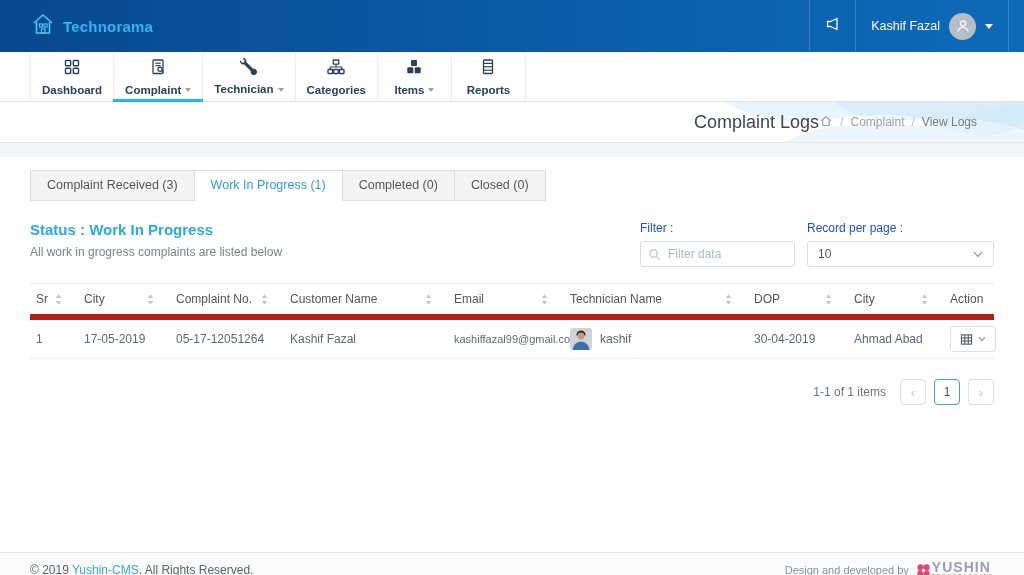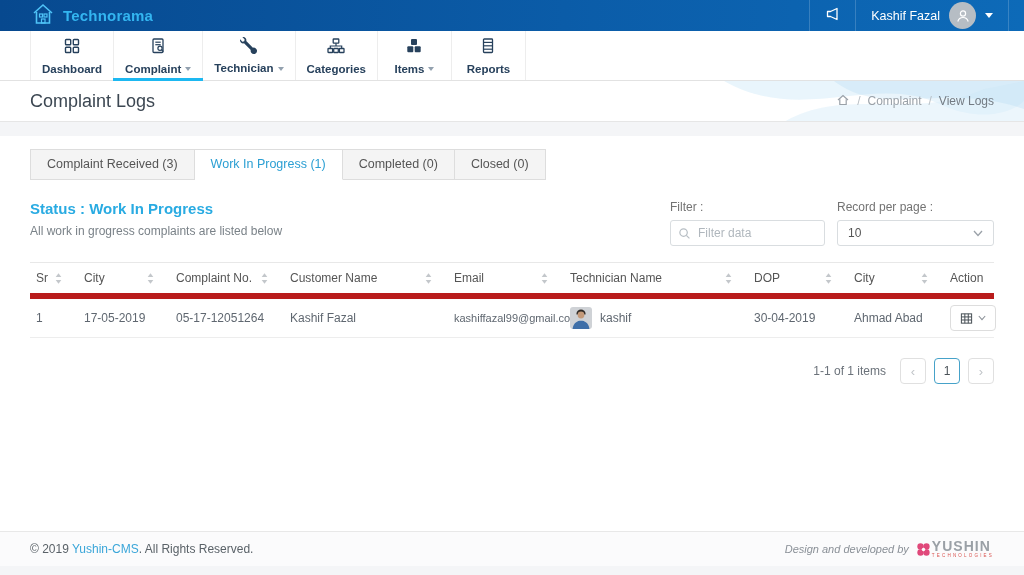--- a/index.html
+++ b/index.html
@@ -1,20 +1,20 @@
 <!DOCTYPE html>
 <html><head>
 <meta charset="utf-8">
 <style>
   * { box-sizing: border-box; margin: 0; padding: 0; }
   html,body { width:1024px; height:575px; overflow:hidden; }
   body { font-family:"Liberation Sans", sans-serif; background:#f4f5f7; }
 
   
-  .topbar { height:31px; background:linear-gradient(90deg,#07498f 0%, #0b5ca8 55%, #0d6ab8 100%);
+  .topbar { height:52px; background:linear-gradient(90deg,#07498f 0%, #0b5ca8 55%, #0d6ab8 100%);
             display:flex; align-items:center; justify-content:space-between; }
   .brand { display:flex; align-items:center; gap:7px; padding-left:30px; }
   .brand-text { color:#33b5f0; font-size:15px; font-weight:bold; letter-spacing:.2px; }
   .top-right { display:flex; align-items:stretch; height:100%; }
   .announce-box { width:46px; display:flex; align-items:center; justify-content:center;
                   border-left:1px solid rgba(255,255,255,.18); cursor:pointer; }
   .user-box { display:flex; align-items:center; gap:9px; padding:0 15px;
               border-left:1px solid rgba(255,255,255,.18); border-right:1px solid rgba(255,255,255,.18);
               margin-right:15px; cursor:pointer; }
   .user-name { font-size:12.5px; color:#ffffff; }
@@ -31,21 +31,21 @@
               background:#fff; }
   .nav-item:first-child { border-left:1px solid #ededed; }
   .nav-label { font-size:11.5px; font-weight:bold; color:#27415c; display:flex; align-items:center; gap:4px; }
   .nav-caret { width:0; height:0; border-left:3.5px solid transparent; border-right:3.5px solid transparent;
                border-top:4px solid #93a1af; margin-top:1px; }
   .nav-item.active::after { content:""; position:absolute; left:-1px; right:-1px; bottom:-1px; height:3px;
                background:#1db8f1; }
 
   
   .titlebar { height:41px; background:#fff; border-bottom:1px solid #e6e6e6; display:flex;
-              align-items:center; justify-content:space-between; padding:0 30px; position:relative; overflow:hidden; }
+              align-items:center; justify-content:flex-end; padding:0 47px; position:relative; overflow:hidden; }
   .page-title { font-size:18px; color:#3c4752; position:relative; z-index:2; }
   .breadcrumb { display:flex; align-items:center; gap:7px; font-size:12px; color:#9aa1a8;
                 position:relative; z-index:2; }
   .breadcrumb .sep { color:#b9bfc5; }
   .crumb { color:#9aa1a8; cursor:pointer; }
   .crumb-current { color:#737b83; }
   .waves { position:absolute; right:0; top:0; height:41px; width:340px; z-index:1; }
 
   .gap-strip { height:14px; }
 
@@ -54,28 +54,28 @@
   .tabs { padding-top:13px; display:flex; }
   .tab { height:31px; line-height:29px; padding:0 16px; font-size:12.5px; color:#555;
          background:#f4f4f4; border:1px solid #dddddd; border-left:none; cursor:pointer; white-space:nowrap; }
   .tab:first-child { border-left:1px solid #dddddd; }
   .tab.active { background:#fff; color:#2b9fd3; border-bottom-color:#fff; }
 
   .section-head { display:flex; justify-content:space-between; align-items:flex-start; margin-top:20px; }
   .status-heading { font-size:15px; font-weight:bold; color:#29abe2; }
   .status-subtitle { font-size:12px; color:#7a8288; margin-top:7px; }
   .filter-area { display:flex; gap:12px; }
-  .field-label { font-size:12px; color:#737373; display:block; margin-bottom:6px; }
+  .field-label { font-size:12px; color:#1d4ed8; display:block; margin-bottom:6px; }
   .filter-wrap { position:relative; }
   .filter-input { width:155px; height:26px; border:1px solid #d9dde0; border-radius:3px;
                   padding:0 8px 0 27px; font-size:12px; color:#555; outline:none;
                   font-family:"Liberation Sans",sans-serif; }
   .filter-input::placeholder { color:#b0b7bd; }
   .search-ic { position:absolute; left:8px; top:6px; }
-  .select-box { width:157px; height:26px; border:1px solid #d9dde0; border-radius:3px; background:#fff;
+  .select-box { width:187px; height:26px; border:1px solid #d9dde0; border-radius:3px; background:#fff;
                 display:flex; align-items:center; justify-content:space-between; padding:0 10px;
                 font-size:12px; color:#555; cursor:pointer; }
 
   
   table { width:100%; border-collapse:collapse; margin-top:16px; table-layout:fixed; }
   th { font-size:12px; color:#555; font-weight:normal; text-align:left; padding:8px 4px 8px 6px;
        border-top:1px solid #e8e8e8; border-bottom:6px solid #b91c1c; }
   .th-inner { display:flex; align-items:center; justify-content:space-between; padding-right:12px; }
   td { font-size:12px; color:#5f6770; padding:6px 4px 6px 6px; border-bottom:1px solid #ededed;
        white-space:nowrap; }
@@ -93,21 +93,21 @@
   .pg-btn { width:26px; height:26px; border:1px solid #e0e0e0; border-radius:4px; background:#fff;
             color:#c0c4c8; font-size:13px; display:flex; align-items:center; justify-content:center; cursor:pointer; }
   .pg-btn.current { border-color:#46a2c9; color:#4a5258; font-size:12px; }
 
   
   .footer { height:35px; background:#fbfbfc; border-top:1px solid #e8e8e8; display:flex;
             align-items:center; justify-content:space-between; padding:0 30px; }
   .copyright { font-size:12px; color:#5a6268; }
   .copyright .link { color:#3aa6d9; cursor:pointer; }
   .credit { display:flex; align-items:center; gap:6px; }
-  .credit-text { font-size:11px; color:#8a9097;font-style:italic; }
+  .credit-text { font-size:11px; color:#8a9097; }
   .credit-brand { display:flex; align-items:center; gap:0; }
   .brand-col { display:flex; flex-direction:column; align-items:flex-start; line-height:1; }
   .yushin { font-size:14px; font-weight:bold; color:#9aa0a6; letter-spacing:1px; }
   .yushin-sub { font-size:4.5px; color:#d9534f; letter-spacing:2.2px; margin-top:1px; }
 </style>
 </head>
 <body>
 
 <div class="topbar">
   <div class="brand">

